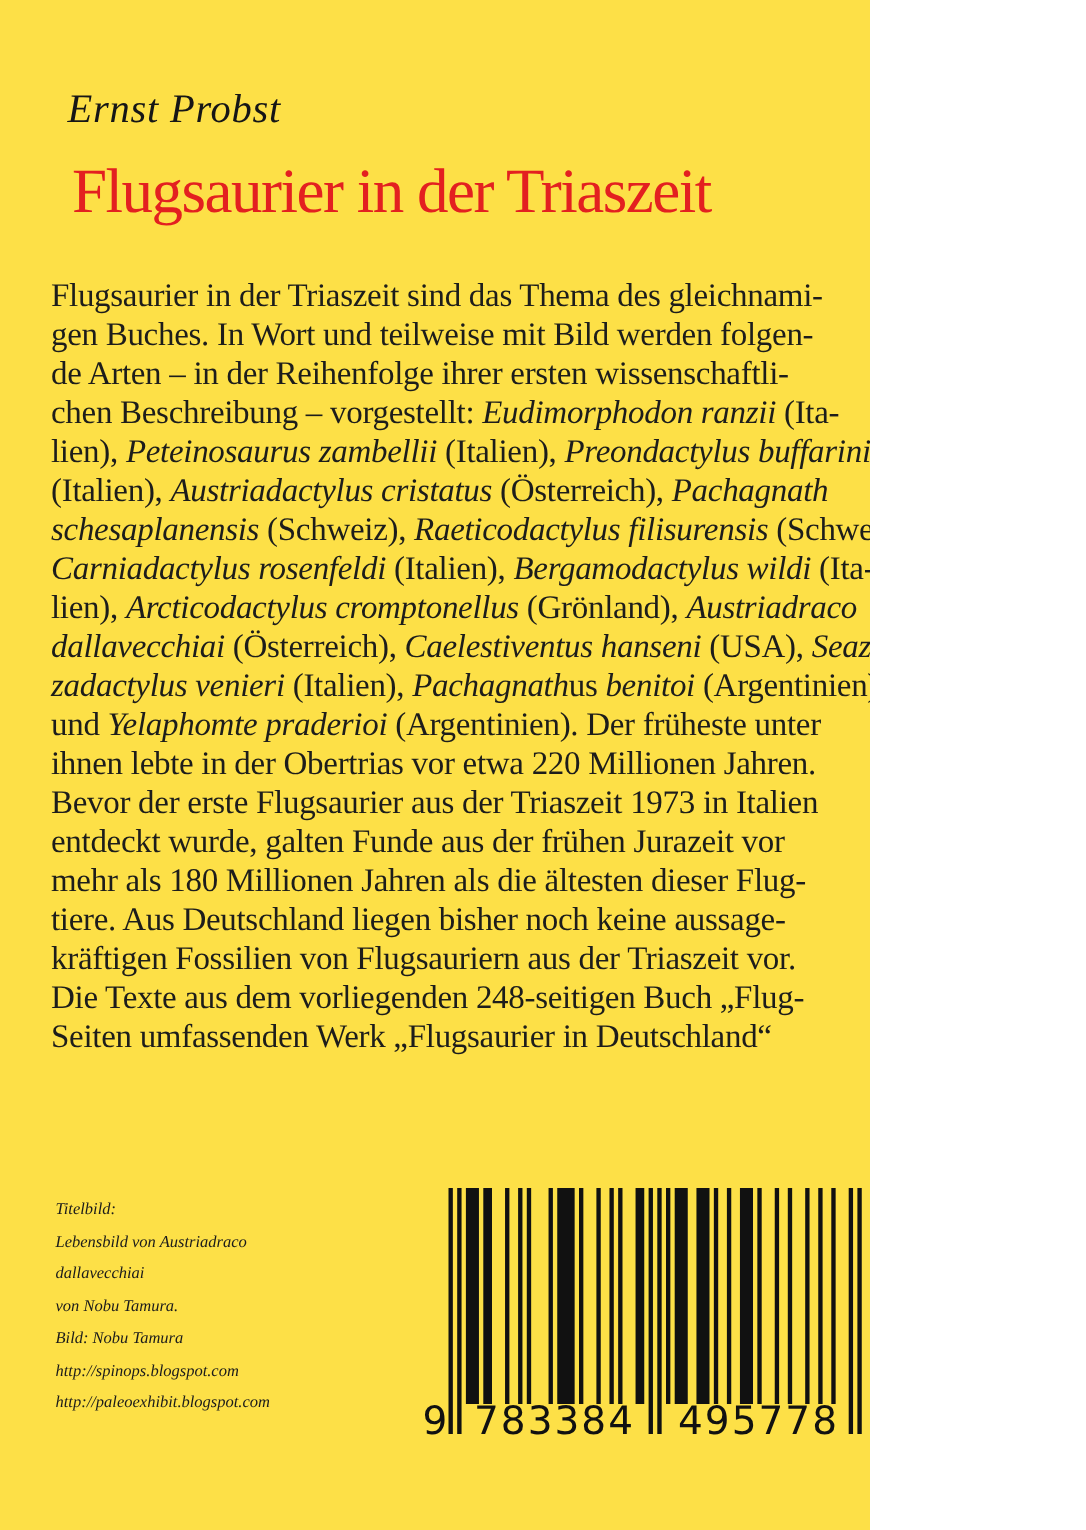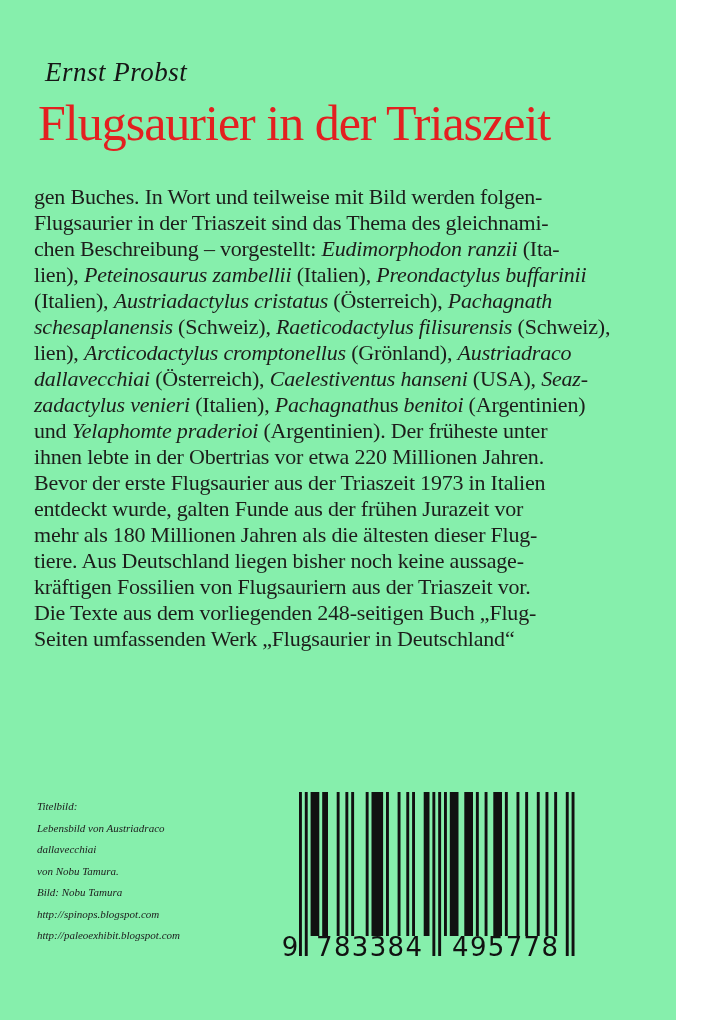--- a/index.html
+++ b/index.html
@@ -1,28 +1,28 @@
 <!DOCTYPE html>
 <html><head>
 <meta charset="utf-8">
 <style>
   html, body { margin: 0; padding: 0; }
   body { width: 724px; height: 1020px; background: #ffffff; }
   .page {
-    position: relative; width: 676px; height: 1020px;
-    background: #86efac; overflow: hidden;
+    position: relative; width: 580px; height: 1020px;
+    background: #fde047; overflow: hidden;
     font-family: "Liberation Serif", serif; color: #1e1d1b;
   }
   .author {
     position: absolute; left: 45px; top: 57px;
     font-style: italic; font-size: 27px; letter-spacing: 0.5px; color: #161616;
   }
   .title {
-    position: absolute; left: 38px; top: 94px; margin: 0;
-    font-size: 50px; font-weight: 400; letter-spacing: -1px; white-space: nowrap;
+    position: absolute; left: 38px; top: 94px; margin: 10px;
+    font-size: 42px; font-weight: 400; letter-spacing: -1px; white-space: nowrap;
   }
   .body-text {
     position: absolute; left: 34px; top: 184px; width: 658px;
     font-size: 22px; line-height: 26px; letter-spacing: -0.2px; color: #1d1d1b;
   }
   .line { white-space: nowrap; }
   .it { font-style: italic; }
   .credits {
     position: absolute; left: 37px; top: 796px;
     font-style: italic; font-size: 11px; line-height: 21.5px; color: #1b1b1b;
@@ -33,26 +33,28 @@
   .barcode svg { display: block; }
   .bc-text { font-family: "DejaVu Sans", sans-serif; font-size: 26px; fill: #111111; }
 </style>
 </head>
 <body>
 
 <div class="page">
   <div class="author">Ernst Probst</div>
   <h1 class="title" style="color: rgb(227, 32, 32);">Flugsaurier in der Triaszeit</h1>
   <div class="body-text" id="body-text">
+      <div class="line"><span>Flugsaurier in der Triaszeit sind das Thema des gleichnami-</span></div>
       <div class="line"><span>gen Buches. In Wort und teilweise mit Bild werden folgen-</span></div>
-      <div class="line"><span>Flugsaurier in der Triaszeit sind das Thema des gleichnami-</span></div>
+      <div class="line"><span>de Arten – in der Reihenfolge ihrer ersten wissenschaftli-</span></div>
       <div class="line"><span>chen Beschreibung – vorgestellt: </span><span class="it">Eudimorphodon ranzii</span><span> (Ita-</span></div>
       <div class="line"><span>lien), </span><span class="it">Peteinosaurus zambellii</span><span> (Italien), </span><span class="it">Preondactylus buffarinii</span></div>
       <div class="line"><span>(Italien), </span><span class="it">Austriadactylus cristatus</span><span> (Österreich), </span><span class="it">Pachagnath</span></div>
       <div class="line"><span class="it">schesaplanensis</span><span> (Schweiz), </span><span class="it">Raeticodactylus filisurensis</span><span> (Schweiz),</span></div>
+      <div class="line"><span class="it">Carniadactylus rosenfeldi</span><span> (Italien), </span><span class="it">Bergamodactylus wildi</span><span> (Ita-</span></div>
       <div class="line"><span>lien), </span><span class="it">Arcticodactylus cromptonellus</span><span> (Grönland), </span><span class="it">Austriadraco</span></div>
       <div class="line"><span class="it">dallavecchiai</span><span> (Österreich), </span><span class="it">Caelestiventus hanseni</span><span> (USA), </span><span class="it">Seaz-</span></div>
       <div class="line"><span class="it">zadactylus venieri</span><span> (Italien), </span><span class="it">Pachagnath</span><span>us </span><span class="it">benitoi</span><span> (Argentinien)</span></div>
       <div class="line"><span>und </span><span class="it">Yelaphomte praderioi</span><span> (Argentinien). Der früheste unter</span></div>
       <div class="line"><span>ihnen lebte in der Obertrias vor etwa 220 Millionen Jahren.</span></div>
       <div class="line"><span>Bevor der erste Flugsaurier aus der Triaszeit 1973 in Italien</span></div>
       <div class="line"><span>entdeckt wurde, galten Funde aus der frühen Jurazeit vor</span></div>
       <div class="line"><span>mehr als 180 Millionen Jahren als die ältesten dieser Flug-</span></div>
       <div class="line"><span>tiere. Aus Deutschland liegen bisher noch keine aussage-</span></div>
       <div class="line"><span>kräftigen Fossilien von Flugsauriern aus der Triaszeit vor.</span></div>

